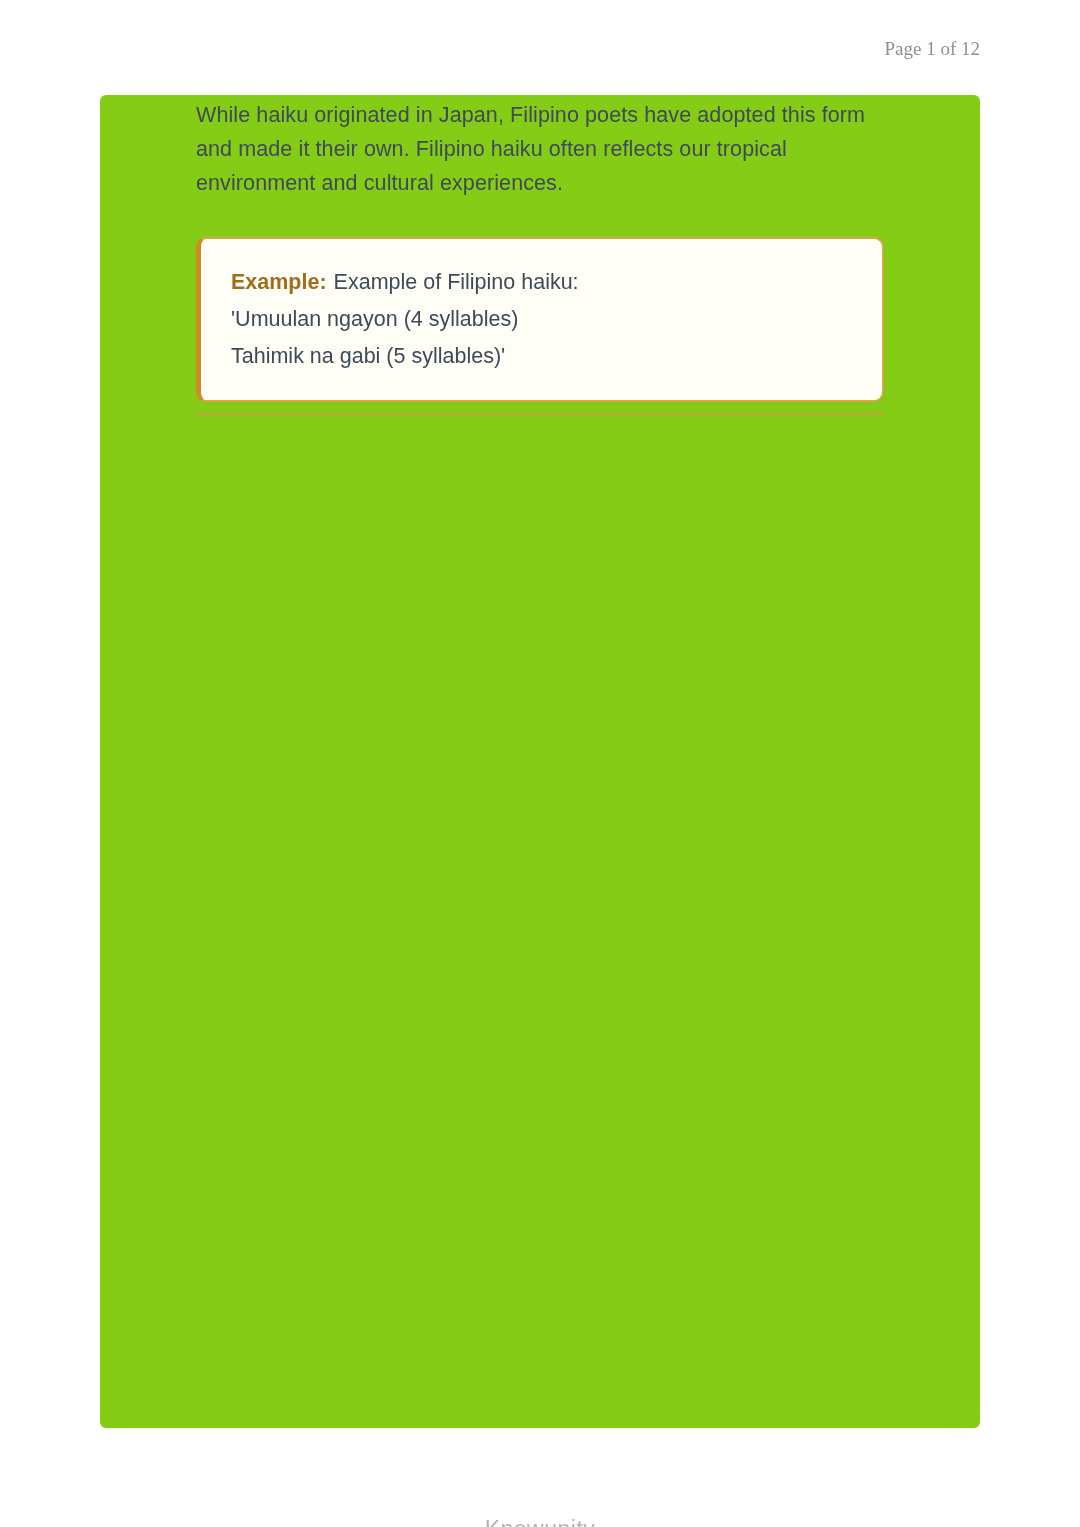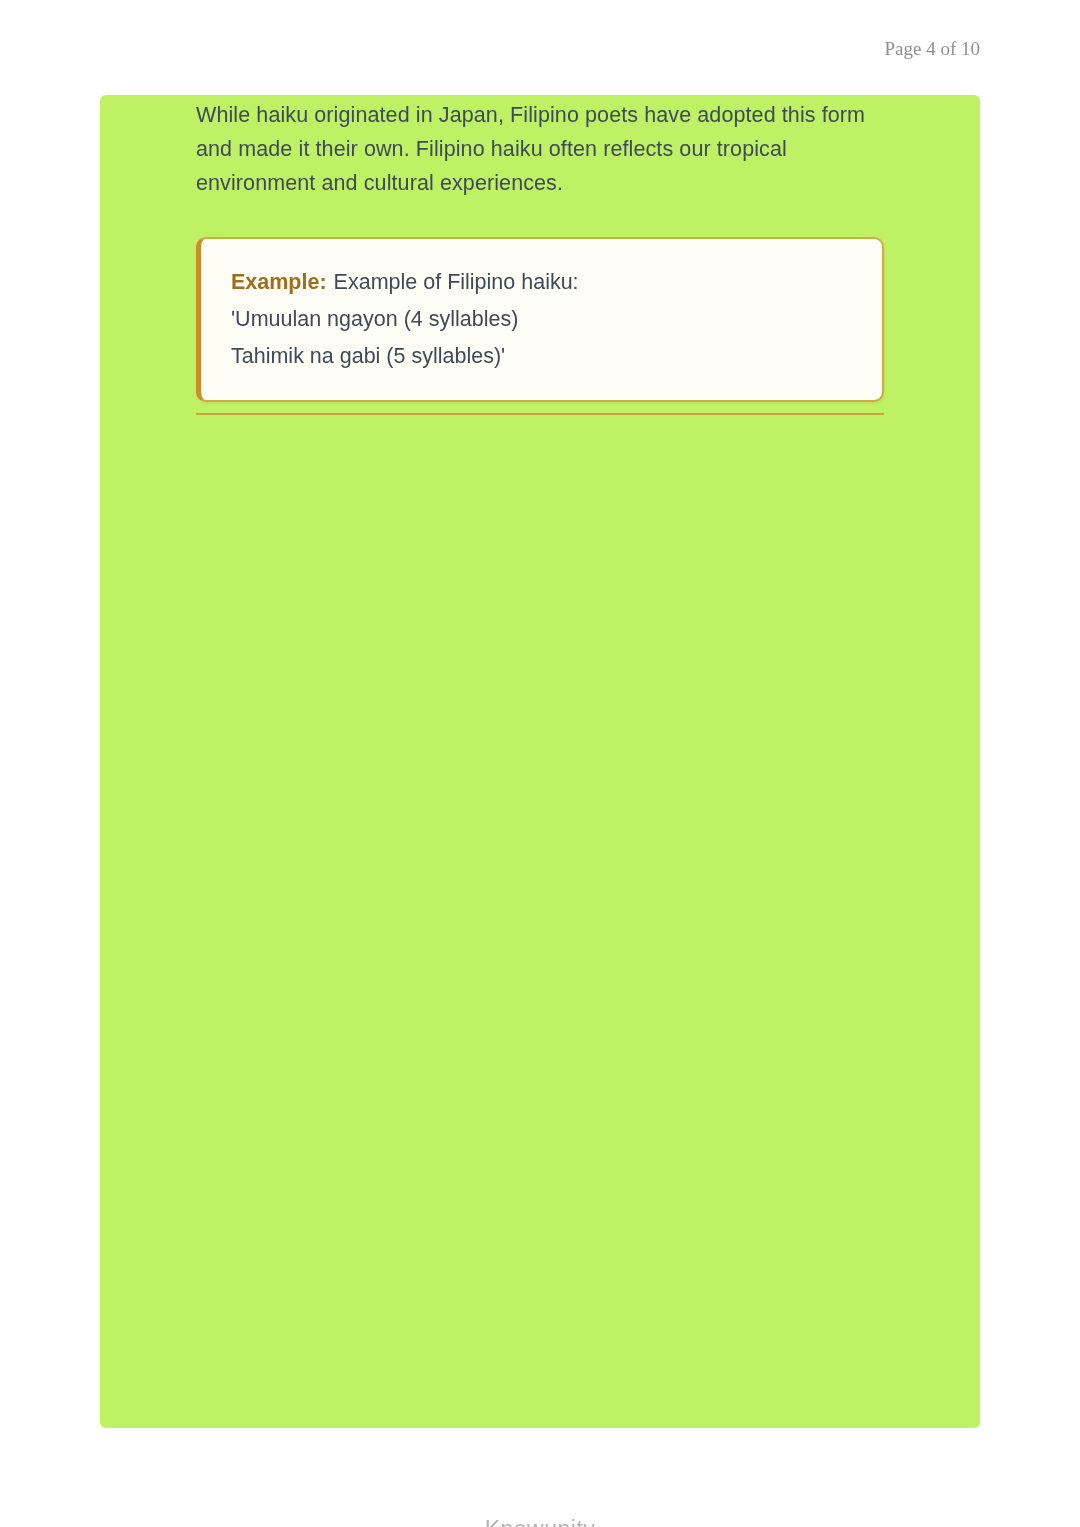--- a/index.html
+++ b/index.html
@@ -22,21 +22,21 @@
     font-size: 19px;
     color: #8f8f8f;
   }
 
   .content-card {
     position: absolute;
     left: 100px;
     top: 95px;
     width: 880px;
     height: 1333px;
-    background: #bef264;
+    background: #84cc16;
     border-radius: 6px;
     padding: 3px 96px 0 96px;
   }
 
   .body-paragraph {
     font-size: 21.5px;
     line-height: 34px;
     color: #3e4a57;
     letter-spacing: 0.1px;
   }
@@ -90,21 +90,21 @@
     width: 1080px;
     text-align: center;
     font-size: 23px;
     color: #b2b2b7;
     letter-spacing: 0.5px;
   }
 </style>
 </head>
 <body>
 
-<div class="page-indicator">Page 4 of 10</div>
+<div class="page-indicator">Page 1 of 12</div>
 
 <div class="content-card">
 
   <p class="body-paragraph">While haiku originated in Japan, Filipino poets have adopted this form and made it their own. Filipino haiku often reflects our tropical environment and cultural experiences.</p>
 
   <div class="callout-box example-box">
     <div>
       <span class="box-label">Example:</span><span>Example of Filipino haiku:</span>
     </div>
     <div>'Umuulan ngayon (4 syllables)</div>

